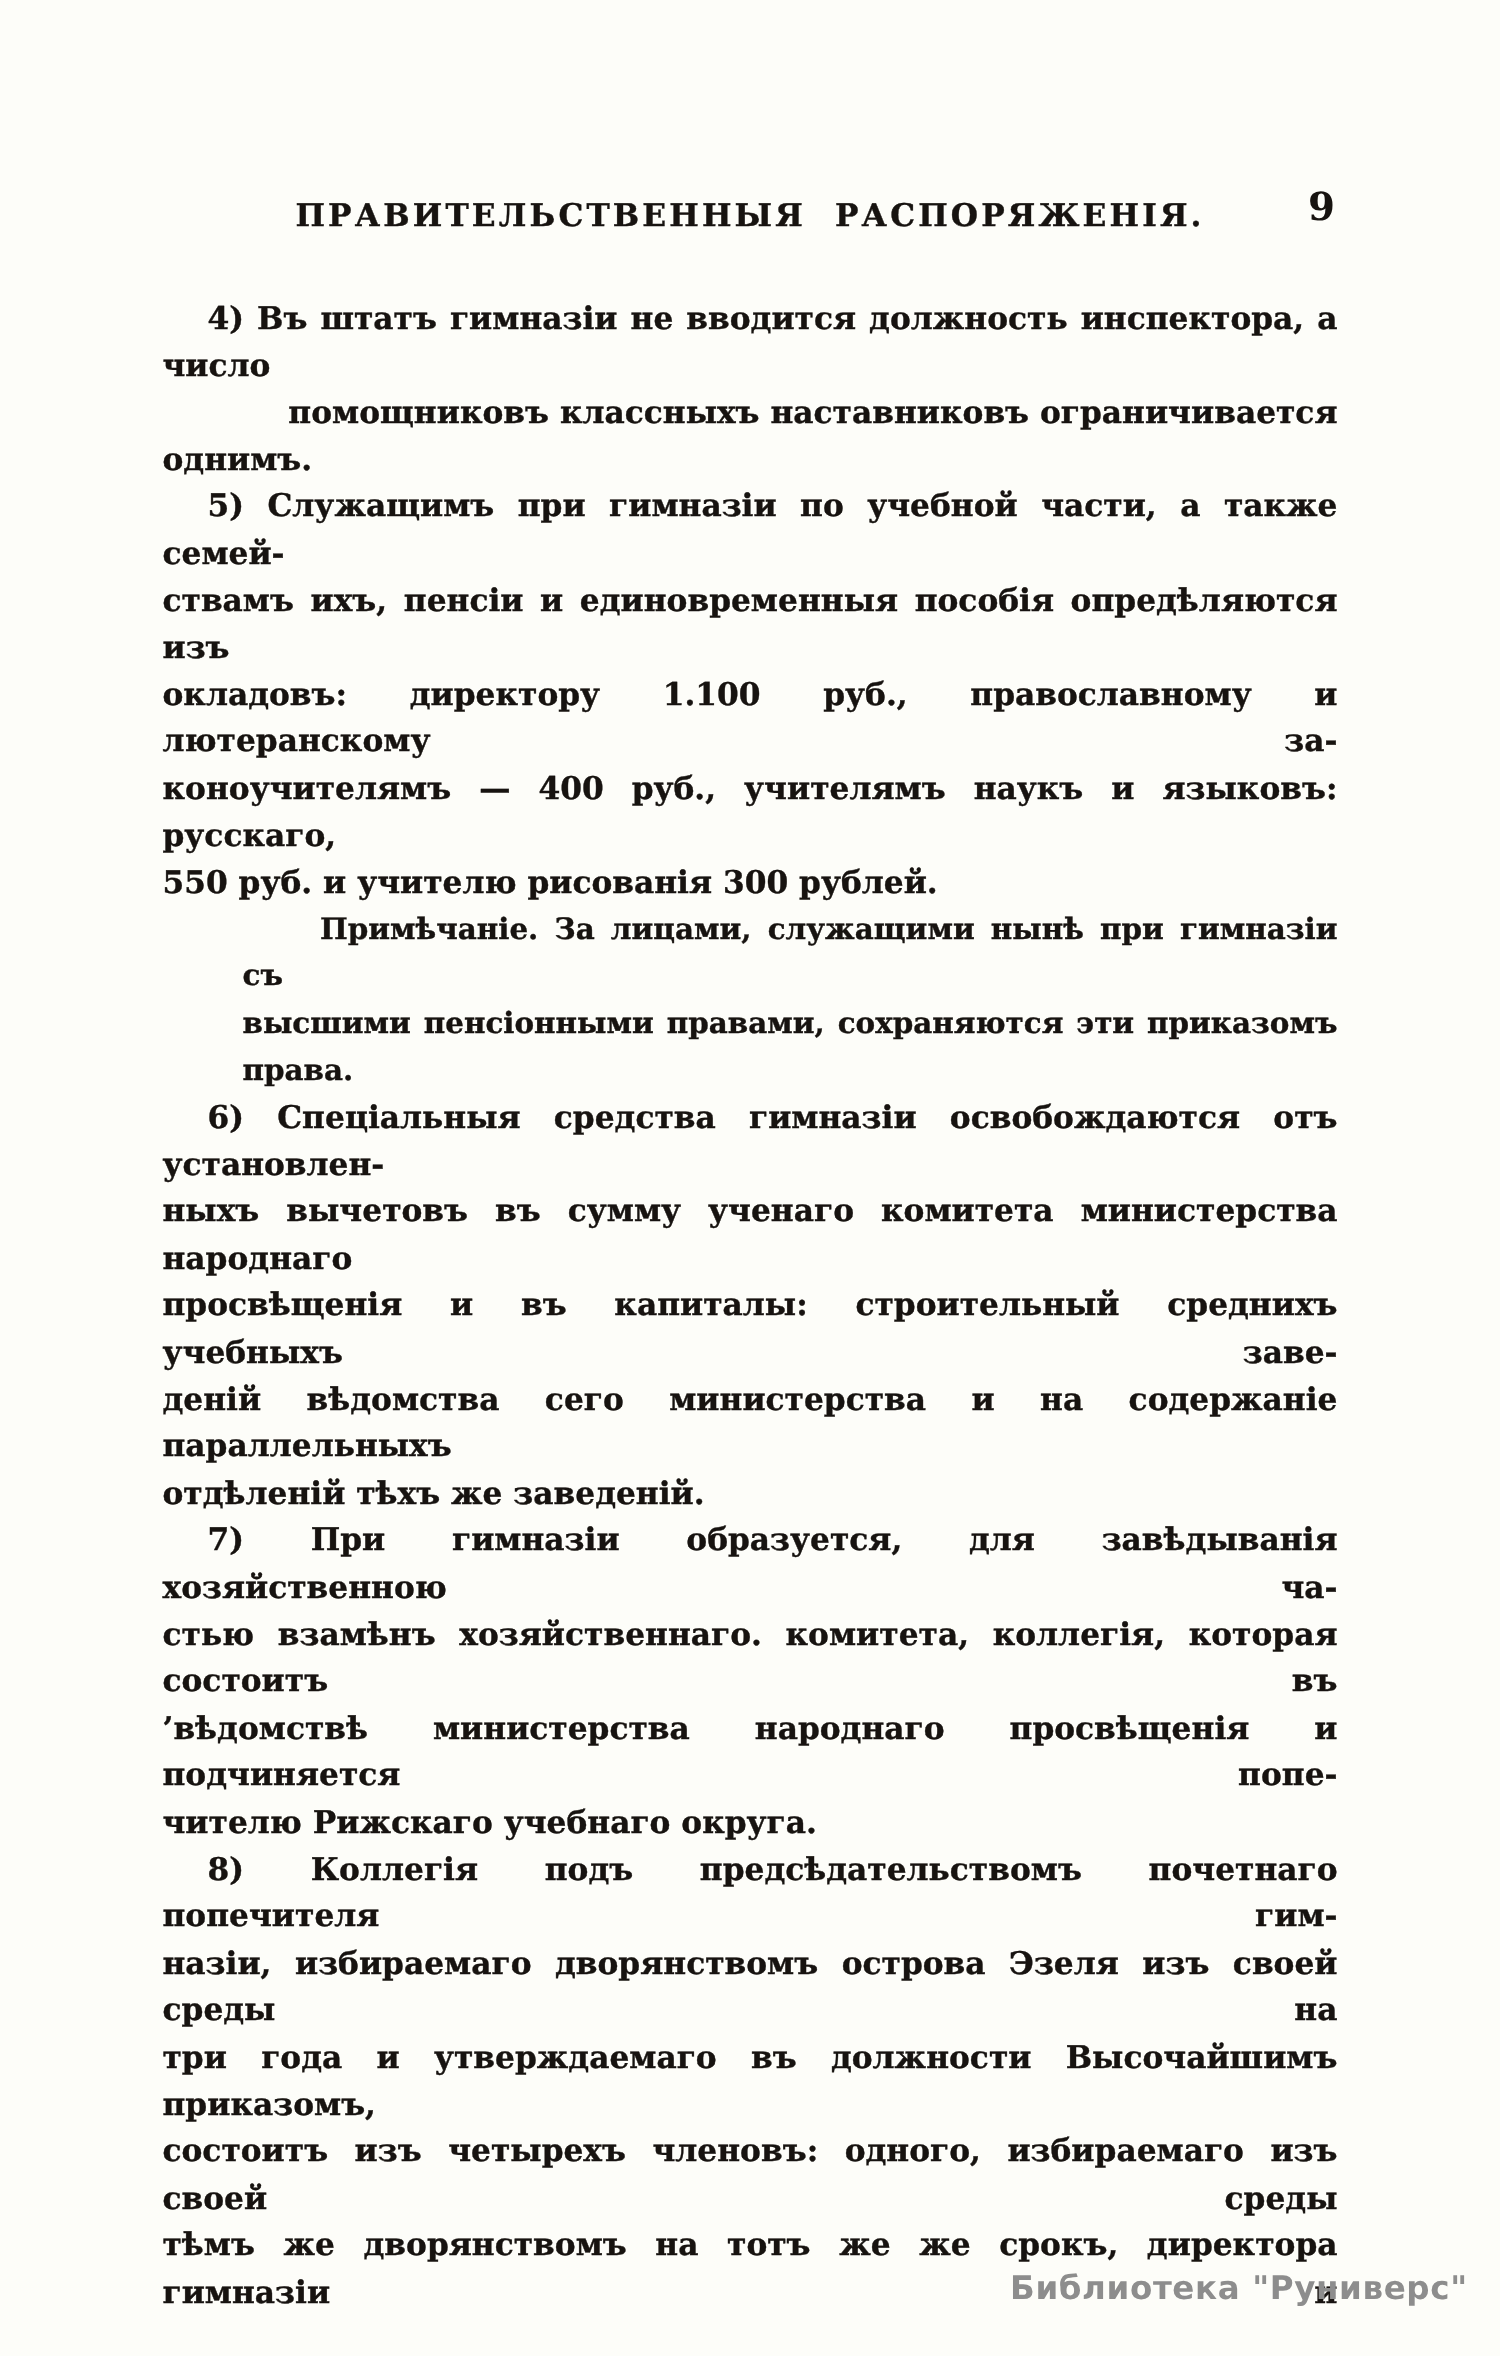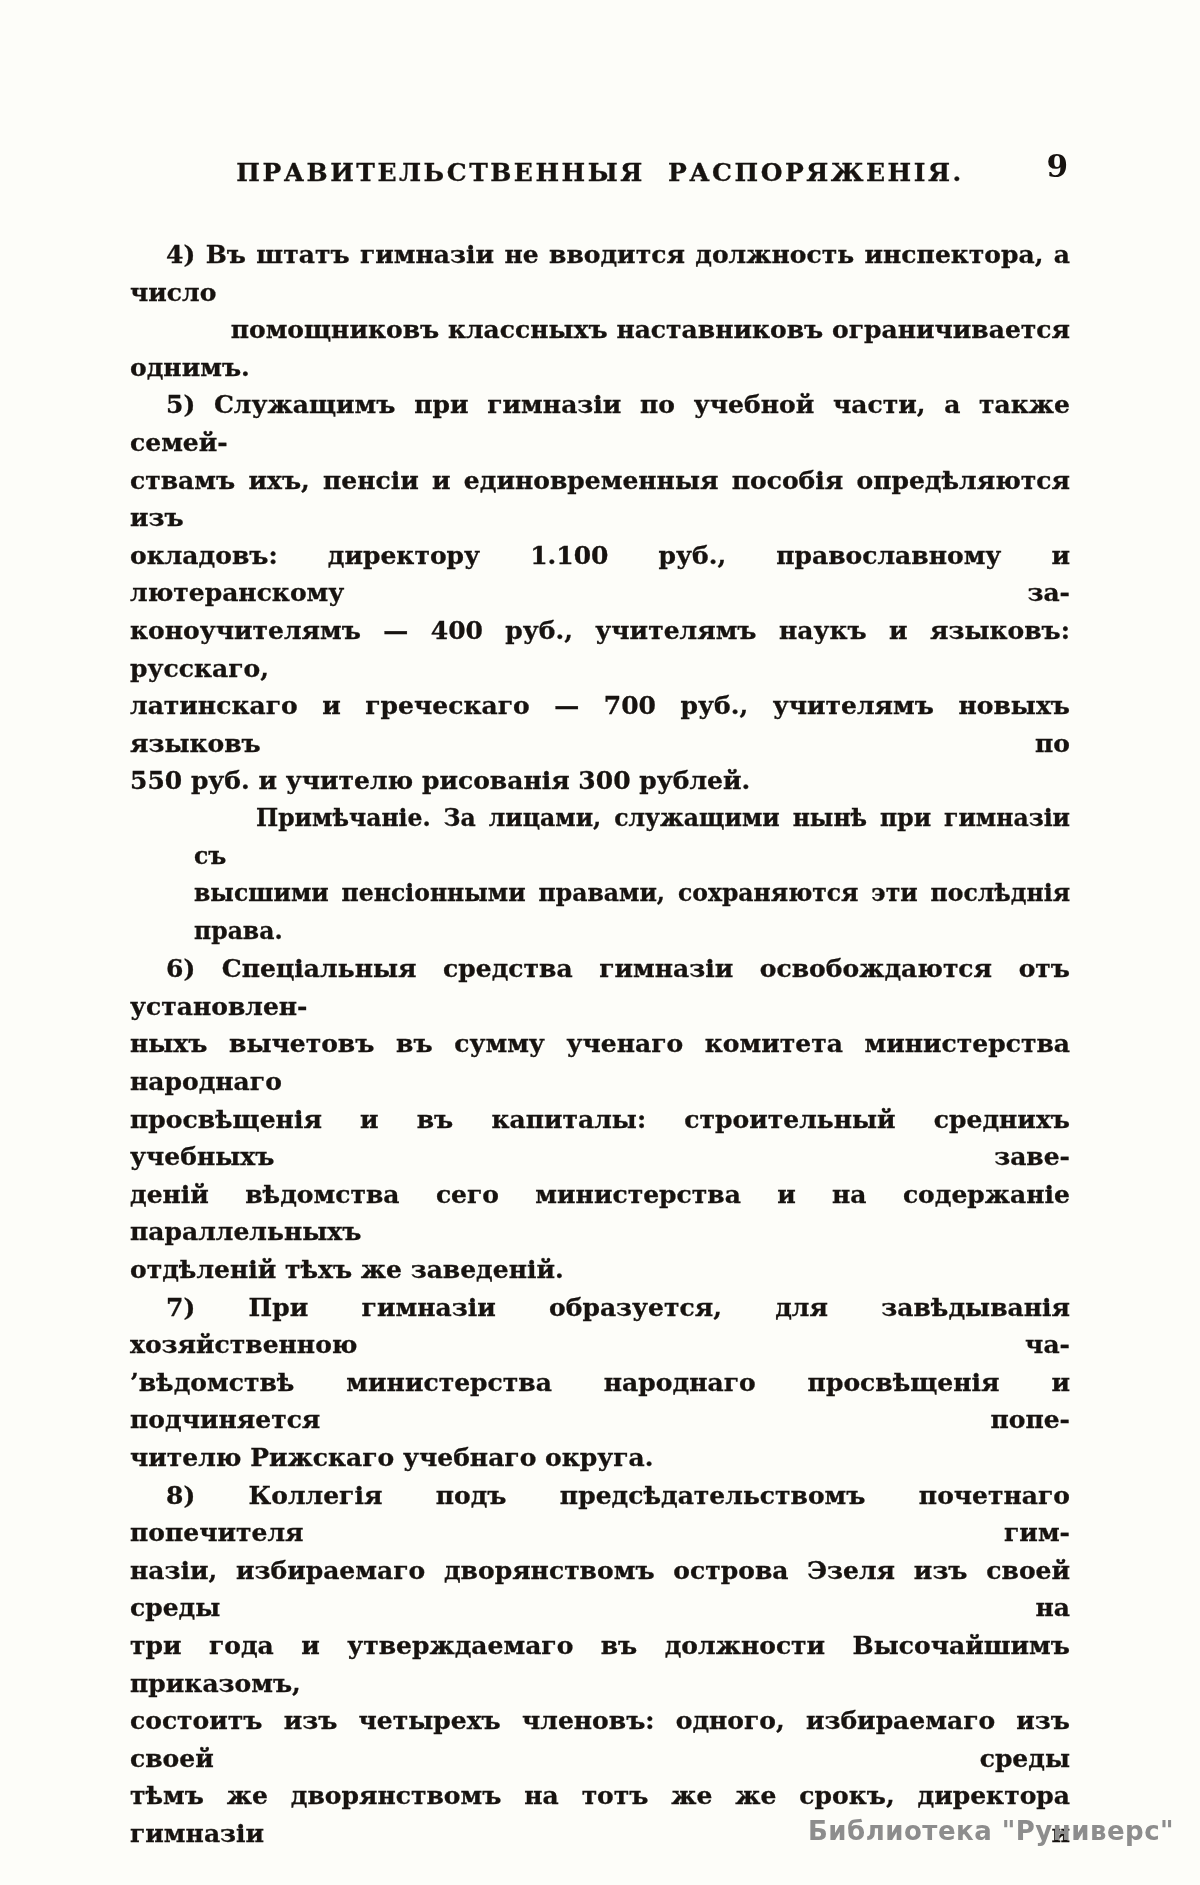--- a/index.html
+++ b/index.html
@@ -71,42 +71,42 @@
     <div class="para">
       <div class="ln first">4) Въ штатъ гимназіи не вводится должность инспектора, а число</div>
       <div class="ln end">помощниковъ классныхъ наставниковъ ограничивается однимъ.</div>
     </div>
 
     <div class="para">
       <div class="ln first">5) Служащимъ при гимназіи по учебной части, а также семей-</div>
       <div class="ln">ствамъ ихъ, пенсіи и единовременныя пособія опредѣляются изъ</div>
       <div class="ln">окладовъ: директору 1.100 руб., православному и лютеранскому за-</div>
       <div class="ln">коноучителямъ — 400 руб., учителямъ наукъ и языковъ: русскаго,</div>
-      <div class="ln">латинскаго и греческаго — 700 руб., учителямъ новыхъ языковъ по</div>
       <div class="ln end">550 руб. и учителю рисованія 300 рублей.</div>
     </div>
 
     <div class="para note">
       <div class="ln first">
         <span class="lead">Примѣчаніе.</span>
         <span>За лицами, служащими нынѣ при гимназіи съ</span>
       </div>
-      <div class="ln">высшими пенсіонными правами, сохраняются эти послѣднія права.</div>
+      <div class="ln">высшими пенсіонными правами, сохраняются эти приказомъ права.</div>
     </div>
 
     <div class="para">
       <div class="ln first">6) Спеціальныя средства гимназіи освобождаются отъ установлен-</div>
       <div class="ln">ныхъ вычетовъ въ сумму ученаго комитета министерства народнаго</div>
       <div class="ln">просвѣщенія и въ капиталы: строительный среднихъ учебныхъ заве-</div>
       <div class="ln">деній вѣдомства сего министерства и на содержаніе параллельныхъ</div>
       <div class="ln end">отдѣленій тѣхъ же заведеній.</div>
     </div>
 
     <div class="para">
       <div class="ln first">7) При гимназіи образуется, для завѣдыванія хозяйственною ча-</div>
+      <div class="ln">стью взамѣнъ хозяйственнаго. комитета, коллегія, которая состоитъ въ</div>
       <div class="ln">’вѣдомствѣ министерства народнаго просвѣщенія и подчиняется попе-</div>
       <div class="ln end">чителю Рижскаго учебнаго округа.</div>
     </div>
 
     <div class="para">
       <div class="ln first">8) Коллегія подъ предсѣдательствомъ почетнаго попечителя гим-</div>
       <div class="ln">назіи, избираемаго дворянствомъ острова Эзеля изъ своей среды на</div>
       <div class="ln">три года и утверждаемаго въ должности Высочайшимъ приказомъ,</div>
       <div class="ln">состоитъ изъ четырехъ членовъ: одного, избираемаго изъ своей среды</div>
       <div class="ln">тѣмъ же дворянствомъ на тотъ же же срокъ, директора гимназіи и</div>

